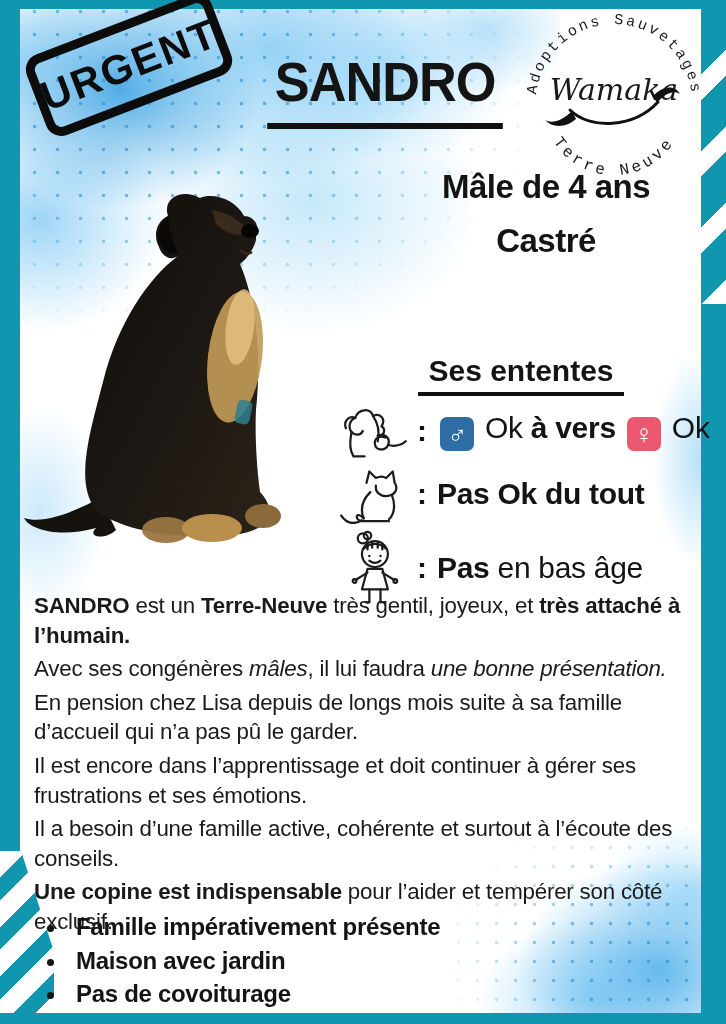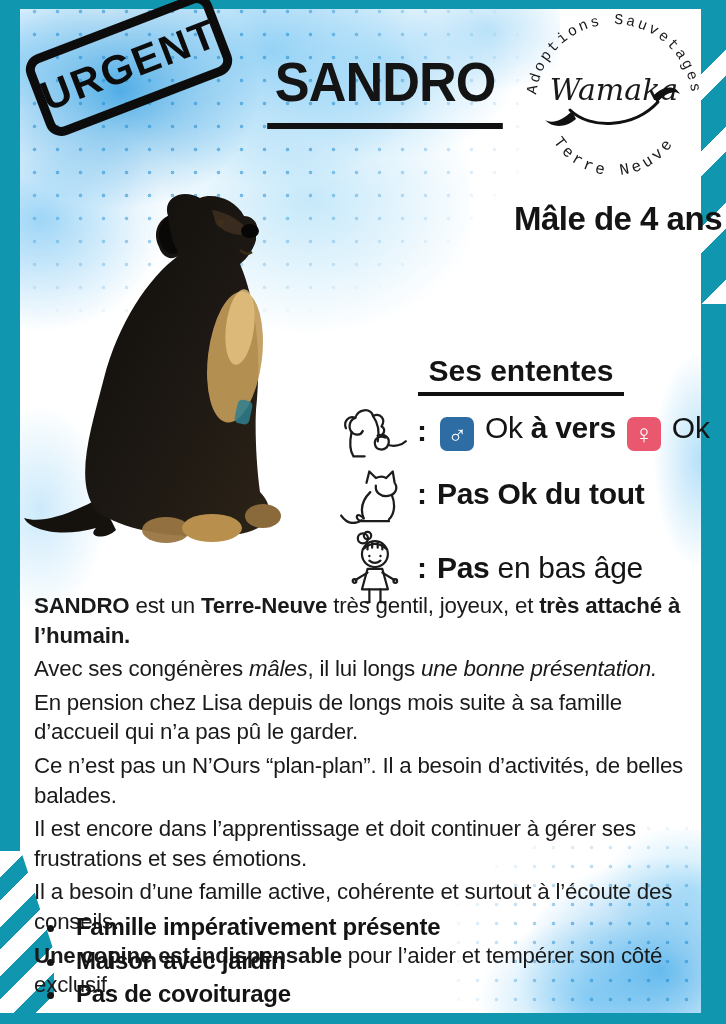--- a/index.html
+++ b/index.html
@@ -87,21 +87,21 @@
   }
   
   .logo{position:absolute;left:518px;top:8px;width:192px;height:186px;}
   .logo text{fill:#1a1a1a;}
   .logo .arc{font-family:"Liberation Mono",monospace;font-size:15px;letter-spacing:2.5px;}
   .logo .arc-b{font-family:"Liberation Mono",monospace;font-size:16px;letter-spacing:3.5px;}
   .logo .brand{font-family:"DejaVu Serif",serif;font-style:italic;font-size:30px;}
   
   .dog-photo{position:absolute;left:16px;top:162px;width:302px;height:412px;}
   
-  .info{position:absolute;left:370px;top:192px;width:352px;text-align:right;
+  .info{position:absolute;left:370px;top:160px;width:352px;text-align:center;
     font-size:33px;font-weight:800;line-height:54px;letter-spacing:-.5px;}
   
   .ententes{position:absolute;left:333px;top:354px;width:376px;}
   .ententes-heading{text-align:center;font-size:30px;}
   .ententes-heading span{display:inline-block;font-weight:800;border-bottom:4px solid #111;padding:0 10px 4px;text-align:center;}
   .ent-row{display:flex;align-items:center;}
   .ent-row.r1{margin-top:6px;}
   .ent-row.r2{margin-top:4px;}
   .ent-row.r3{margin-top:6px;}
   .ent-icon{width:82px;display:flex;justify-content:center;align-items:center;flex:none;}
@@ -213,20 +213,21 @@
     <path d="M52,102 C72,122 116,120 140,94" stroke="#111" stroke-width="3" fill="none" stroke-linecap="round"></path>
     <path d="M54,103 c-10,10 -20,13 -27,9 c7,8 21,8 31,-1 Z" fill="#111"></path>
     <path d="M139,95 c8,-10 17,-13 23,-9 c-5,-10 -18,-8 -27,2 Z" fill="#111"></path>
     <text class="arc-b">
       <textPath href="#arcBottom" startOffset="50%" text-anchor="middle">Terre Neuve</textPath>
     </text>
   </svg>
 
   <div class="info">
     <div class="info-line">Mâle de 4 ans</div>
+    <div class="info-line">Castré</div>
   </div>
 
   <div class="ententes">
     <h2 class="ententes-heading">
       <span>Ses ententes</span>
     </h2>
 
     <div class="ent-row r1">
       <span class="ent-icon">
         <svg width="76" height="58" viewBox="0 0 80 62">
@@ -275,23 +276,22 @@
           <path d="M22,78 L18,78 M34,78 L38,78"></path>
         </svg>
       </span>
       <span class="ent-colon">:</span>
       <span class="ent-text"><span class="b">Pas</span><span> en bas âge</span></span>
     </div>
   </div>
 
   <div class="description">
       <p><span class="b">SANDRO</span><span> est un </span><span class="b">Terre-Neuve</span><span> très gentil, joyeux, et </span><span class="b">très attaché à l’humain.</span></p>
-      <p><span>Avec ses congénères </span><span class="i">mâles</span><span>, il lui longs </span><span class="i">une bonne présentation.</span></p>
+      <p><span>Avec ses congénères </span><span class="i">mâles</span><span>, il lui faudra </span><span class="i">une bonne présentation.</span></p>
       <p><span>En pension chez Lisa depuis de longs mois suite à sa famille d’accueil qui n’a pas pû le garder.</span></p>
-      <p><span>Ce n’est pas un N’Ours “plan-plan”. Il a besoin d’activités, de belles balades.</span></p>
       <p><span>Il est encore dans l’apprentissage et doit continuer à gérer ses frustrations et ses émotions.</span></p>
       <p><span>Il a besoin d’une famille active, cohérente et surtout à l’écoute des conseils.</span></p>
       <p><span class="b">Une copine est indispensable</span><span> pour l’aider et tempérer son côté exclusif.</span></p>
     </div>
 
   <ul class="requirements">
       <li>Famille impérativement présente</li>
       <li>Maison avec jardin</li>
       <li>Pas de covoiturage</li>
     </ul>

